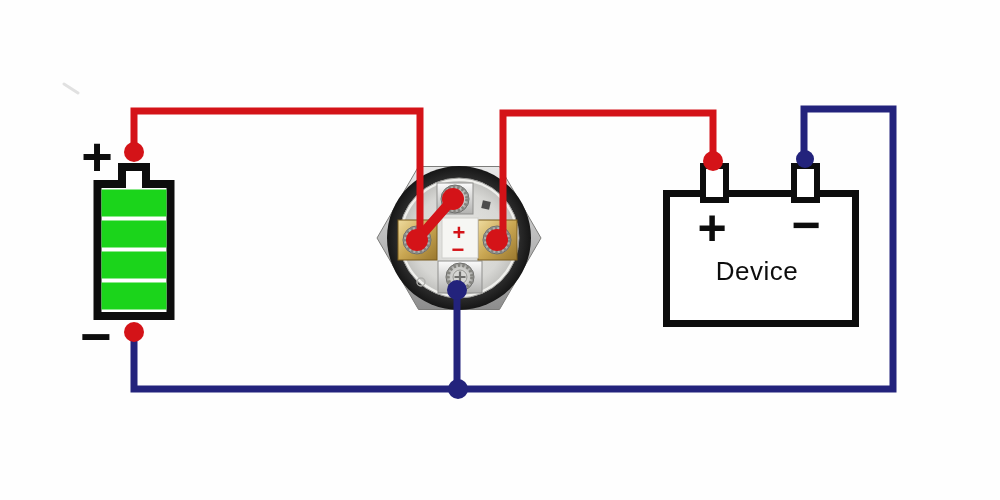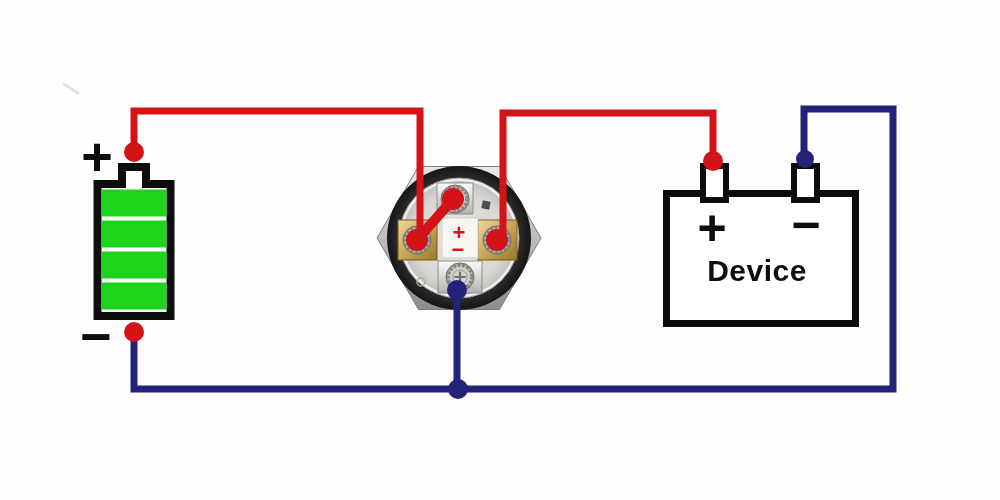--- a/index.html
+++ b/index.html
@@ -22,21 +22,21 @@
   .artifact{stroke:#dcdcdc;stroke-width:3;stroke-linecap:round;opacity:.85;}
   
   .lbl{
     position:absolute;transform:translate(-50%,-50%);
     color:#0d0d0d;line-height:1;white-space:nowrap;user-select:none;
   }
   .lbl.red{color:var(--positive-wire,#d41318);}
   .size-xl{font-size:54px;font-weight:bold;}
   .size-l{font-size:50px;font-weight:bold;}
   .size-s{font-size:22px;font-weight:900;}
-  .device-name{font-size:30px;font-weight:700;letter-spacing:.5px;}
+  .device-name{font-size:26px;font-weight:400;letter-spacing:.5px;}
 </style>
 </head>
 <body>
 
 <div class="stage">
 
   <svg width="1000" height="500" viewBox="0 0 1000 500">
     <defs>
       <linearGradient id="hexG" x1="0" y1="0" x2="0" y2="1">
         <stop offset="0" stop-color="#e9e9e9"></stop>

